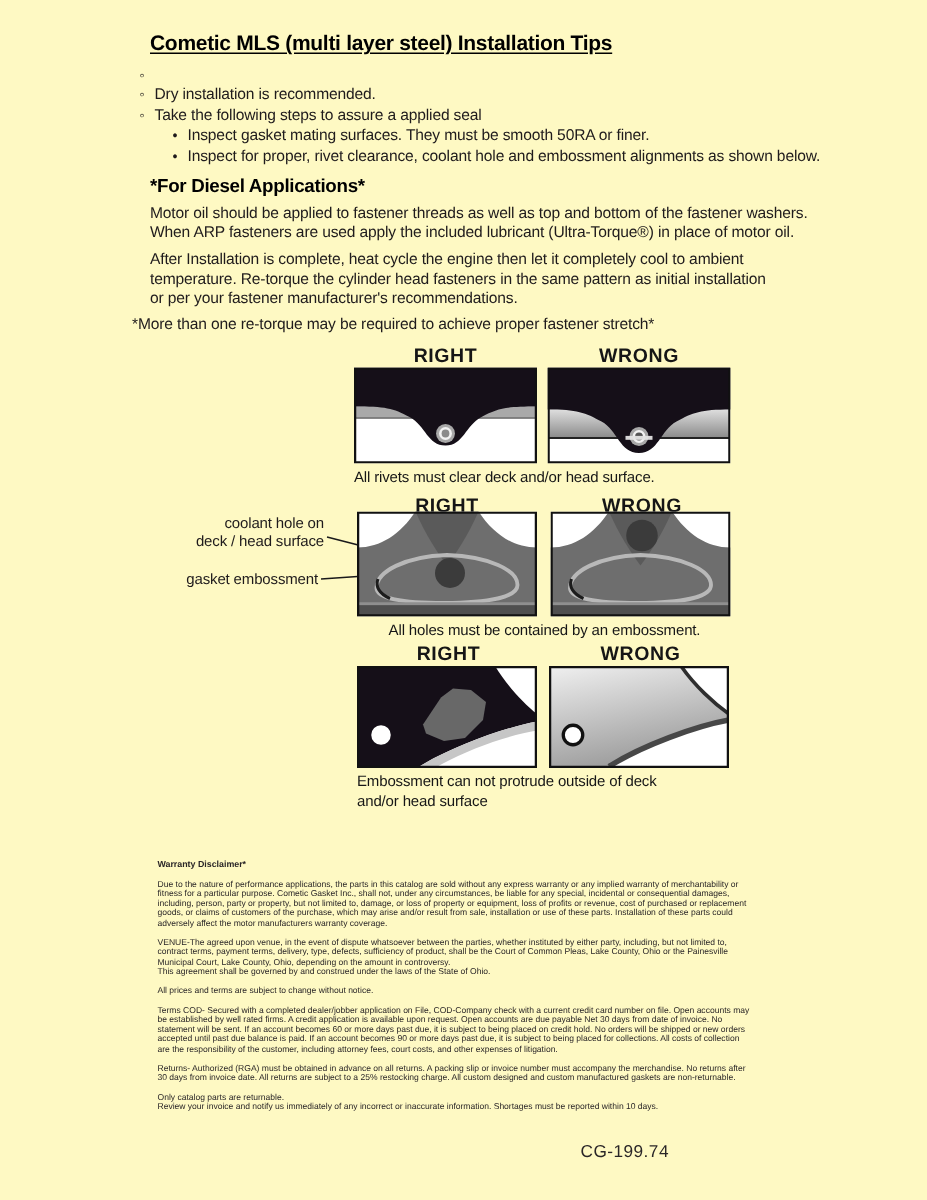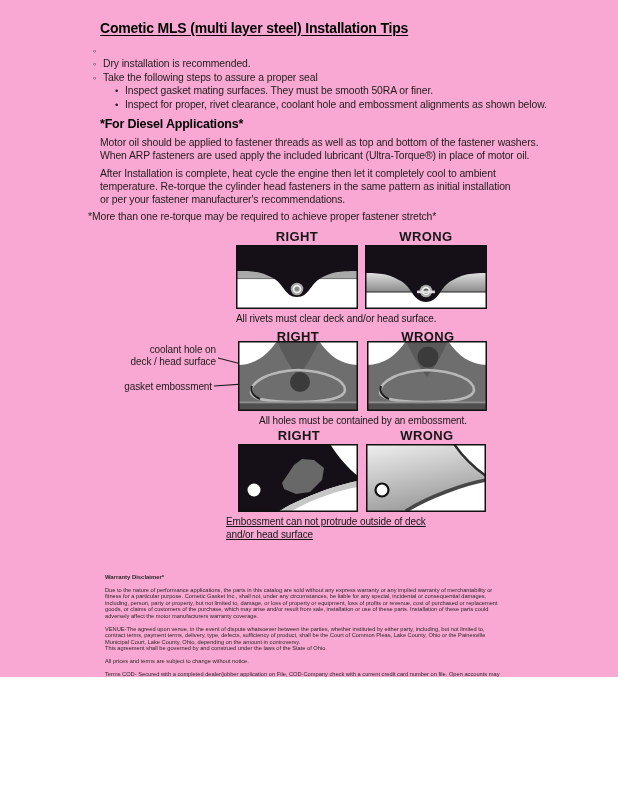--- a/index.html
+++ b/index.html
@@ -1,17 +1,17 @@
 <!DOCTYPE html>
 <html><head>
 <meta charset="utf-8">
 <style>
   html,body { margin:0; padding:0; background:#ffffff; }
   .page {
-    position:relative; width:618px; height:677px; background:#f9a8d4;
+    position:relative; width:618px; height:800px; background:#fef9c3;
     font-family:"Liberation Sans", sans-serif; color:#1f1b1c; overflow:hidden;
   }
   .abs { position:absolute; }
 
   .title {
     left:100px; top:20px; font-size:14px; font-weight:700; color:#000;
     letter-spacing:-0.2px; text-decoration:underline; text-underline-offset:2px;
     margin:0;
   }
 
@@ -45,21 +45,21 @@
 
   .lbl { font-size:10px; line-height:11.5px; text-align:right; width:148px; letter-spacing:-0.1px; }
   .lbl-coolant { left:68px; top:344px; }
   .lbl-emboss  { left:64px; top:381px; }
   .leader-overlay { left:100px; top:335px; }
 
   .set3-right-h { left:238px; top:428px; }
   .set3-wrong-h { left:366px; top:428px; }
   .set3-right-p { left:238px; top:444px; }
   .set3-wrong-p { left:366px; top:444px; }
-  .caption3 { left:226px; top:516px; white-space:pre-line; line-height:12.5px;text-decoration:underline; }
+  .caption3 { left:238px; top:516px; white-space:pre-line; line-height:12.5px; }
 
   .disclaimer { left:105px; top:574px; width:450px; font-size:5.7px; line-height:6.6px; letter-spacing:0; color:#2a2627; }
   .disclaimer h3 { margin:0 0 6px 0; font-size:5.9px; font-weight:700; }
   .disclaimer p { margin:0 0 6px 0; white-space:pre-line; }
 
   .page-number { left:387px; top:762px; font-size:11.5px; letter-spacing:0.3px; color:#2a2627; }
 </style>
 </head>
 <body>
 
@@ -71,21 +71,21 @@
 
   <div class="tip-row">
         <span class="tip-marker">◦</span>
       </div>
       <div class="tip-row">
         <span class="tip-marker">◦</span>
         <span class="tip-text">Dry installation is recommended.</span>
       </div>
       <div class="tip-row">
         <span class="tip-marker">◦</span>
-        <span class="tip-text">Take the following steps to assure a proper seal</span>
+        <span class="tip-text">Take the following steps to assure a applied seal</span>
       </div>
       <div class="tip-row sub">
         <span class="tip-marker">•</span>
         <span class="tip-text">Inspect gasket mating surfaces.  They must be smooth 50RA or finer.</span>
       </div>
       <div class="tip-row sub">
         <span class="tip-marker">•</span>
         <span class="tip-text">Inspect for proper, rivet clearance, coolant hole and embossment alignments as shown below.</span>
       </div>
     </div>

